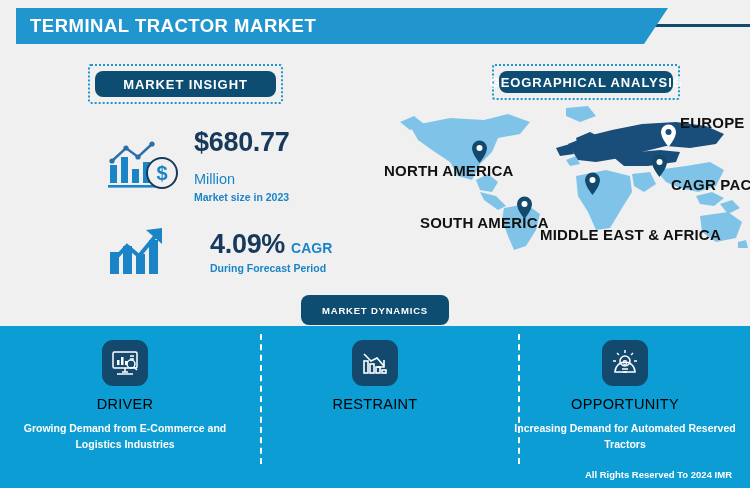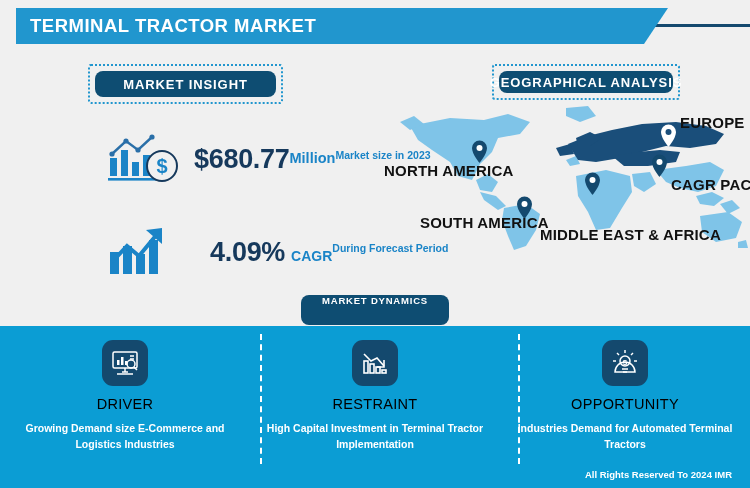--- a/index.html
+++ b/index.html
@@ -48,41 +48,41 @@
     white-space:nowrap;
   }
 
   #market-insight-badge{ left:88px; top:64px; width:195px; height:40px; }
   #geo-badge{ left:492px; top:64px; width:188px; height:36px; }
 
   
   #dynamics-badge{
     position:absolute; left:301px; top:295px; width:148px; height:30px;
     background:#0e4d72; border-radius:8px;
-    display:flex; align-items:flex-start; justify-content:center;
+    display:flex; align-items:center; justify-content:center;
     z-index:5;
   }
   #dynamics-badge span{
     color:#ffffff; font-size:9.5px; font-weight:bold; letter-spacing:.8px;
   }
 
   
   .stat-row{ position:absolute; display:flex; align-items:center; }
   #stat-size{ left:108px; top:128px; }
   #stat-cagr{ left:108px; top:224px;gap:26px; }
 
   .stat-icon{ flex:0 0 auto; margin-right:12px; }
-  .stat-text{ display:flex; flex-direction:row; }
+  .stat-text{ display:flex; flex-direction:column; }
 
   .stat-value{
     color:#16395c; font-size:27px; font-weight:bold; line-height:1.05;
     letter-spacing:-.3px;
   }
   .stat-unit{
-    color:#1a84c7; font-size:14.5px; font-weight:bold; margin-top:5px;
+    color:#1a84c7; font-size:14.5px; font-weight:normal; margin-top:15px;
   }
   .stat-caption{
     color:#1a84c7; font-size:10.5px; font-weight:bold; margin-top:4px;
   }
   .cagr-line{ display:flex; align-items:baseline; gap:6px; }
   .cagr-suffix{ color:#1a84c7; font-size:14px; font-weight:bold; }
 
   
   #map-area{
     position:absolute; left:380px; top:104px; width:370px; height:150px;
@@ -278,51 +278,50 @@
         <rect x="8" y="13" width="2.5" height="5" fill="#ffffff" stroke="none"></rect>
         <rect x="12" y="10" width="2.5" height="8" fill="#ffffff" stroke="none"></rect>
         <rect x="16" y="14" width="2.5" height="4" fill="#ffffff" stroke="none"></rect>
         <line x1="21" y1="9" x2="25" y2="9"></line>
         <line x1="21" y1="12" x2="25" y2="12"></line>
         <circle cx="22" cy="17" r="4"></circle>
         <line x1="25" y1="20" x2="28" y2="23"></line>
       </svg>
     </div>
     <div class="dyn-title">DRIVER</div>
-    <div class="dyn-desc">Growing Demand size E-Commerce and Logistics Industries</div>
+    <div class="dyn-desc">Growing Demand from E-Commerce and Logistics Industries</div>
   </div>
 
   <div class="dyn-card">
     <div class="dyn-icon-box">
       <svg width="32" height="32" viewBox="0 0 32 32" fill="none" stroke="#ffffff" stroke-width="1.6">
         <polyline points="5,7 12,14 18,11 25,19"></polyline>
         <polyline points="25,13 25,20 18,20"></polyline>
         <rect x="5" y="14" width="4" height="12"></rect>
         <rect x="11" y="17" width="4" height="9"></rect>
         <rect x="17" y="20" width="4" height="6"></rect>
         <rect x="23" y="23" width="4" height="3"></rect>
       </svg>
     </div>
     <div class="dyn-title">RESTRAINT</div>
-    <div class="dyn-desc">High Capital Investment in Terminal Tractor Implementation</div>
   </div>
 
   <div class="dyn-card">
     <div class="dyn-icon-box">
       <svg width="32" height="32" viewBox="0 0 32 32" fill="none" stroke="#ffffff" stroke-width="1.5">
         <path d="M6 25 a10 10 0 0 1 20 0 Z" fill="none"></path>
         <circle cx="16" cy="14" r="5"></circle>
         <text x="16" y="18" text-anchor="middle" font-family="Liberation Sans, sans-serif" font-size="8" font-weight="bold" fill="#ffffff" stroke="none">$</text>
         <line x1="16" y1="3" x2="16" y2="6"></line>
         <line x1="8" y1="6" x2="10" y2="8"></line>
         <line x1="24" y1="6" x2="22" y2="8"></line>
         <line x1="4" y1="14" x2="7" y2="14"></line>
         <line x1="28" y1="14" x2="25" y2="14"></line>
         <line x1="13" y1="22" x2="19" y2="22"></line>
         <line x1="14" y1="25" x2="18" y2="25"></line>
       </svg>
     </div>
     <div class="dyn-title">OPPORTUNITY</div>
-    <div class="dyn-desc">Industries Demand for Automated Terminal Tractors</div>
+    <div class="dyn-desc">Increasing Demand for Automated Reserved Tractors</div>
   </div>
 
   <div id="footer-note">All Rights Reserved To 2024 IMR</div>
 </div>
 
 </body></html>

